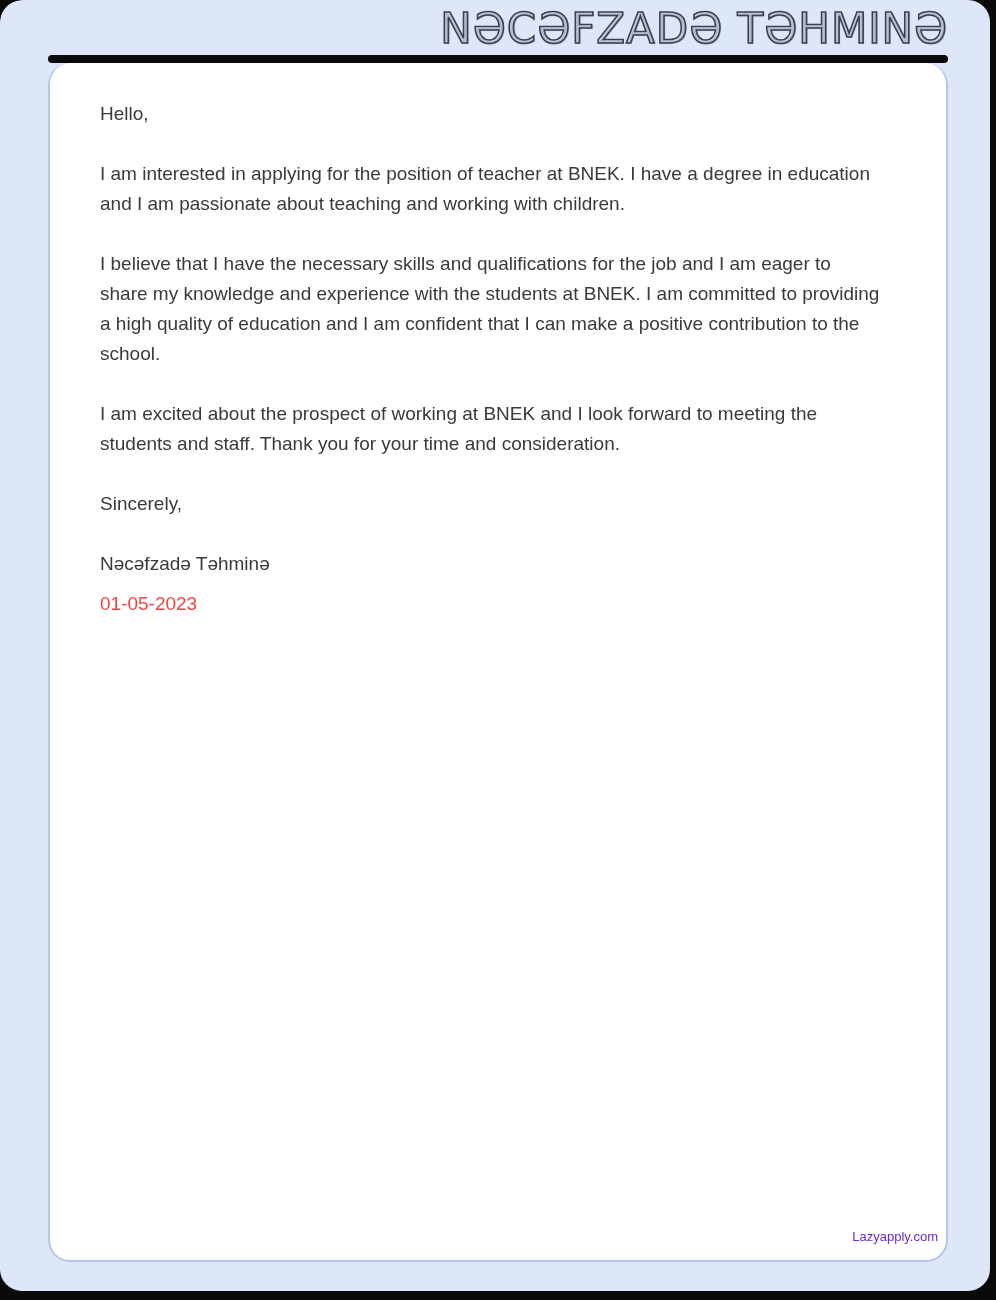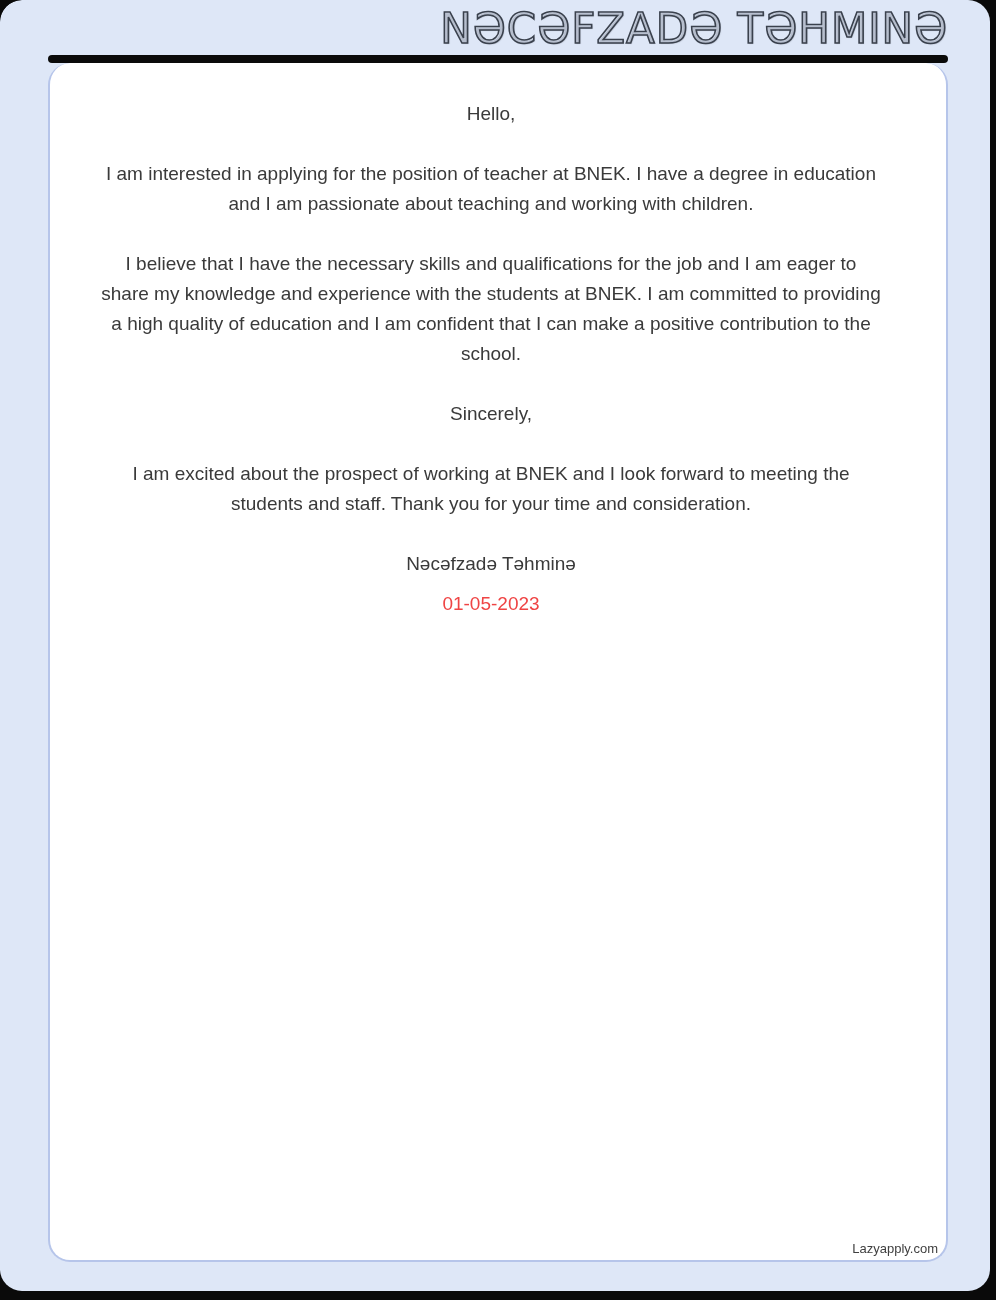--- a/index.html
+++ b/index.html
@@ -42,39 +42,38 @@
   .top-bar {
     height: 8px;
     background: #0a0a0a;
   }
   .page {
     position: relative;
     background: #ffffff;
     border: 2px solid #b6c5ea;
     border-top: none;
     height: 1199px;
-    text-align: center;
   }
   .letter {
     padding: 36px 64px 0 50px;
     color: #3a3a3a;
     font-size: 19px;
     line-height: 30px;
   }
   .letter p { margin: 30px 0 0 0; }
   .letter p.greeting { margin-top: 0; }
   .letter p.date-line { margin-top: 10px; }
   .date-text { color: #ef4444; }
   .page-footer {
     position: absolute;
     right: 8px;
-    bottom: 2px;
+    bottom: 14px;
     font-size: 13px;
     line-height: 18px;
-    color: #404040;
+    color: #6d28d9;
   }
 </style>
 </head>
 <body>
 
 <div class="canvas">
   <div class="page-wrap">
 
     <div class="header-name-row">
       <span class="header-name">NƏCƏFZADƏ TƏHMINƏ</span>
@@ -84,23 +83,23 @@
 
     <div class="page">
       <div class="letter">
 
         <p class="greeting">Hello,</p>
 
         <p>I am interested in applying for the position of teacher at BNEK. I have a degree in education and I am passionate about teaching and working with children.</p>
 
         <p>I believe that I have the necessary skills and qualifications for the job and I am eager to share my knowledge and experience with the students at BNEK. I am committed to providing a high quality of education and I am confident that I can make a positive contribution to the school.</p>
 
+        <p>I am excited about the prospect of working at BNEK and I look forward to meeting the students and staff. Thank you for your time and consideration.</p>
+
         <p>Sincerely,</p>
-
-        <p>I am excited about the prospect of working at BNEK and I look forward to meeting the students and staff. Thank you for your time and consideration.</p>
 
         <p>Nəcəfzadə Təhminə</p>
 
         <p class="date-line">
           <span class="date-text">01-05-2023</span>
         </p>
 
       </div>
 
       <div class="page-footer">Lazyapply.com</div>

